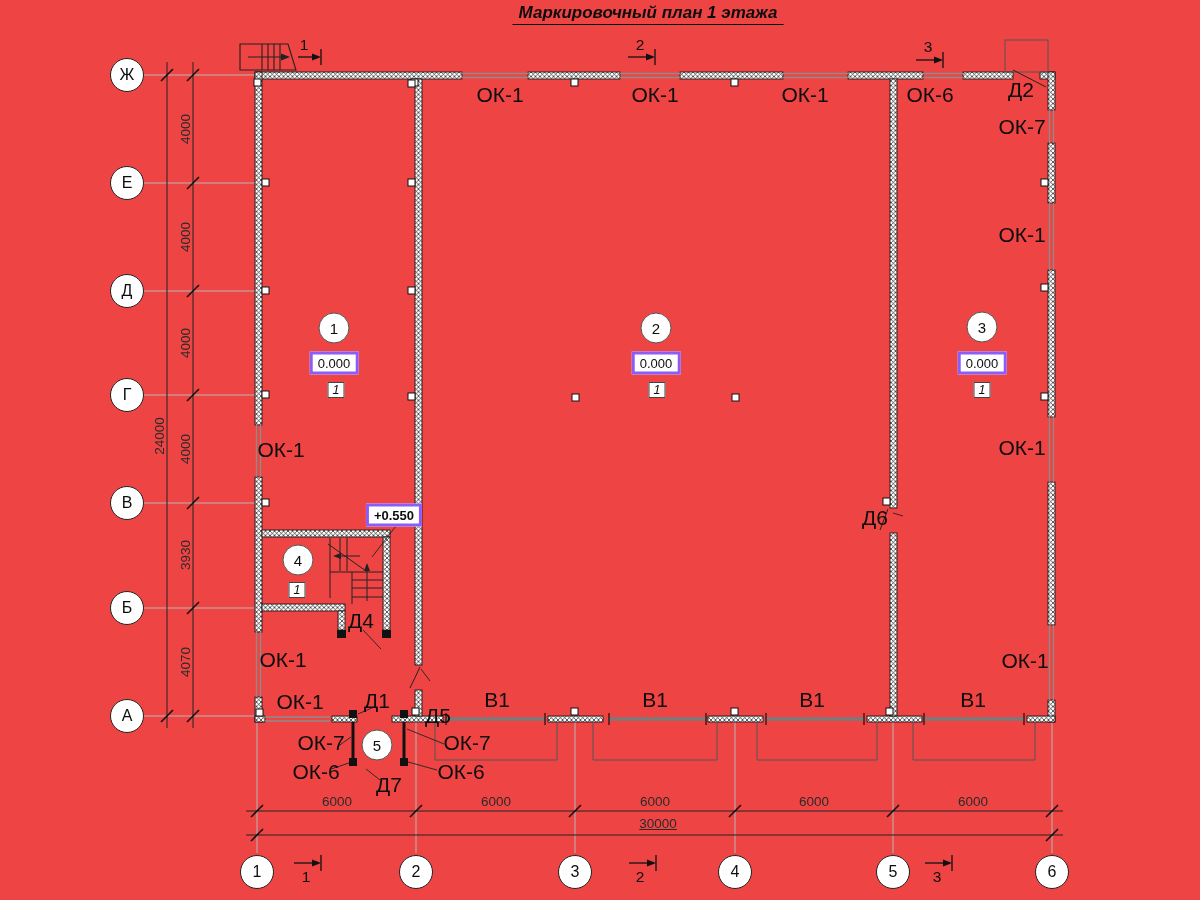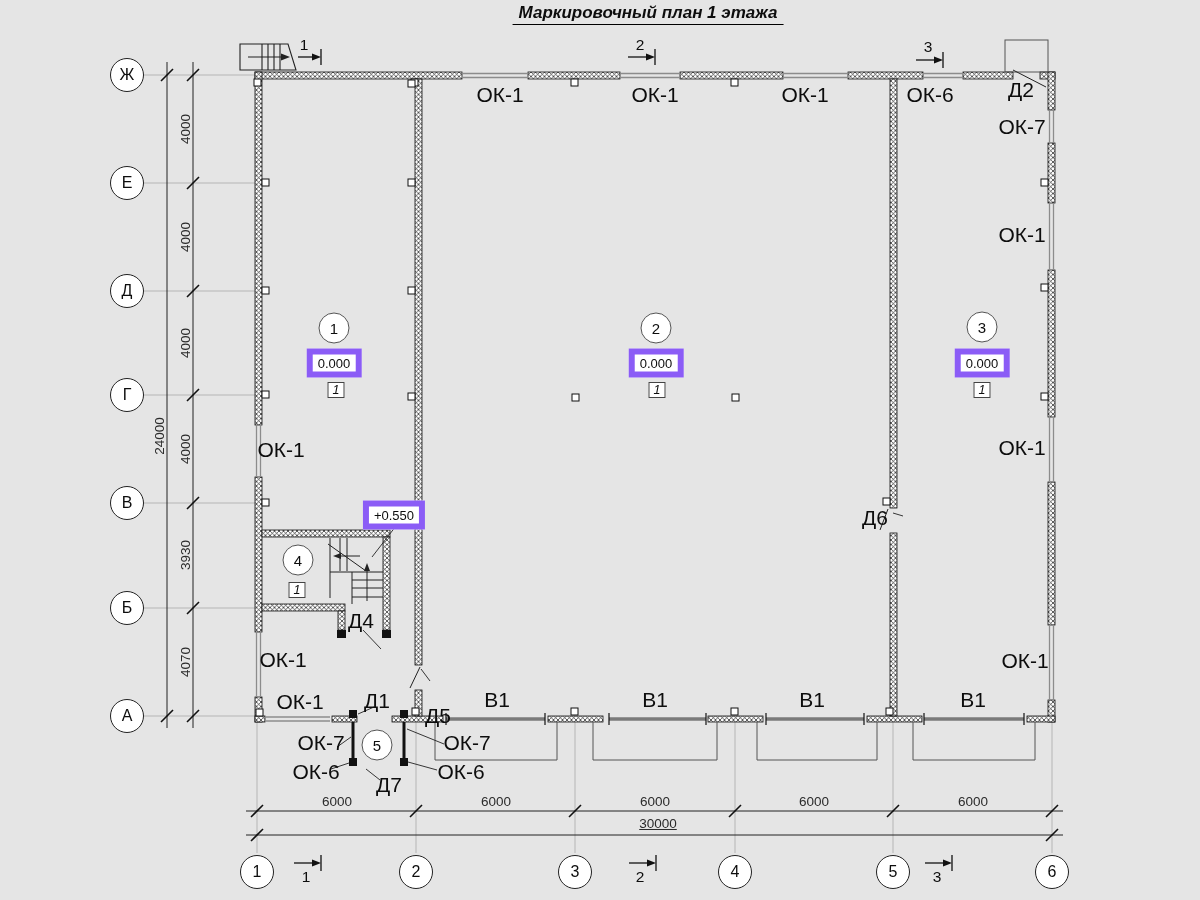--- a/index.html
+++ b/index.html
@@ -1,34 +1,34 @@
 <!DOCTYPE html>
 <html><head>
 <meta charset="utf-8">
 <style>
   html,body{margin:0;padding:0;background:#fff;}
-  #canvas{position:relative;width:1200px;height:900px;background:#e5e5e5;
+  #canvas{position:relative;width:1200px;height:900px;background:#ef4444;
           font-family:"Liberation Sans",sans-serif;overflow:hidden;}
   #plan-svg{position:absolute;left:0;top:0;}
   #labels{position:absolute;left:0;top:0;width:1200px;height:900px;}
   #title{position:absolute;left:648px;top:3px;transform:translateX(-50%);
          font-size:17px;font-style:italic;font-weight:bold;color:#0d0d0d;
          border-bottom:1.5px solid #000;padding:0 6px 1px;white-space:nowrap;}
   .lbl{position:absolute;transform:translate(-50%,-50%);font-size:21px;color:#0d0d0d;
        white-space:nowrap;line-height:16px;}
   .dim{font-size:13.5px;color:#2b2b2b;}
   .dim-v{transform:translate(-50%,-50%) rotate(-90deg);}
   .section-lbl{font-size:15.5px;}
   .axis-circle{position:absolute;width:34px;height:34px;border:1.2px solid #222;border-radius:50%;
        background:#fff;transform:translate(-50%,-50%);display:flex;align-items:center;
        justify-content:center;font-size:16px;color:#0d0d0d;box-sizing:border-box;}
   .room-circle{position:absolute;width:31px;height:31px;border:1px solid #555;border-radius:50%;
        background:#fff;transform:translate(-50%,-50%);display:flex;align-items:center;
        justify-content:center;font-size:15px;color:#0d0d0d;box-sizing:border-box;}
-  .elev-box{position:absolute;transform:translate(-50%,-50%);border:6px solid #8b5cf6;
+  .elev-box{position:absolute;transform:translate(-50%,-50%);border:3px solid #8b5cf6;
        background:#fff;font-size:13px;color:#0d0d0d;padding:1px 5px;line-height:15px;white-space:nowrap;}
   .floor-box{position:absolute;transform:translate(-50%,-50%);border:1px solid #444;background:#fff;
        font-size:12.5px;font-style:italic;width:17px;height:16px;display:flex;align-items:center;
        justify-content:center;color:#0d0d0d;box-sizing:border-box;}
 </style>
 </head>
 <body>
 
 <div id="canvas">
 
@@ -366,21 +366,21 @@
       </div>
       <span class="elev-box" style="left: 982px; top: 363px;">0.000</span>
       <span class="floor-box" style="left: 982px; top: 390px;">1</span>
       <div class="room-circle" style="left: 298px; top: 560px;">
         <span>4</span>
       </div>
       <span class="floor-box" style="left: 297px; top: 590px;">1</span>
       <div class="room-circle" style="left: 377px; top: 745px;">
         <span>5</span>
       </div>
-      <span class="elev-box" style="left: 394px; top: 515px;">+0.550</span>
+      <span class="elev-box" style="left: 394px; top: 515px; font-weight: bold;">+0.550</span>
       <span class="lbl section-lbl" style="left: 304px; top: 45px;">1</span>
       <span class="lbl section-lbl" style="left: 640px; top: 45px;">2</span>
       <span class="lbl section-lbl" style="left: 928px; top: 47px;">3</span>
       <span class="lbl section-lbl" style="left: 306px; top: 877px;">1</span>
       <span class="lbl section-lbl" style="left: 640px; top: 877px;">2</span>
       <span class="lbl section-lbl" style="left: 937px; top: 877px;">3</span>
     </div>
 </div>
 
 </body></html>

